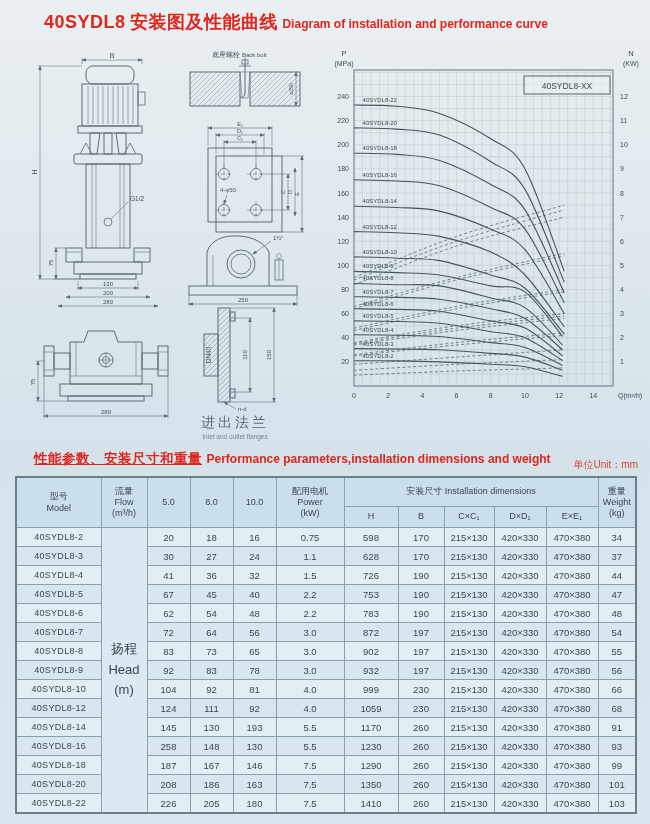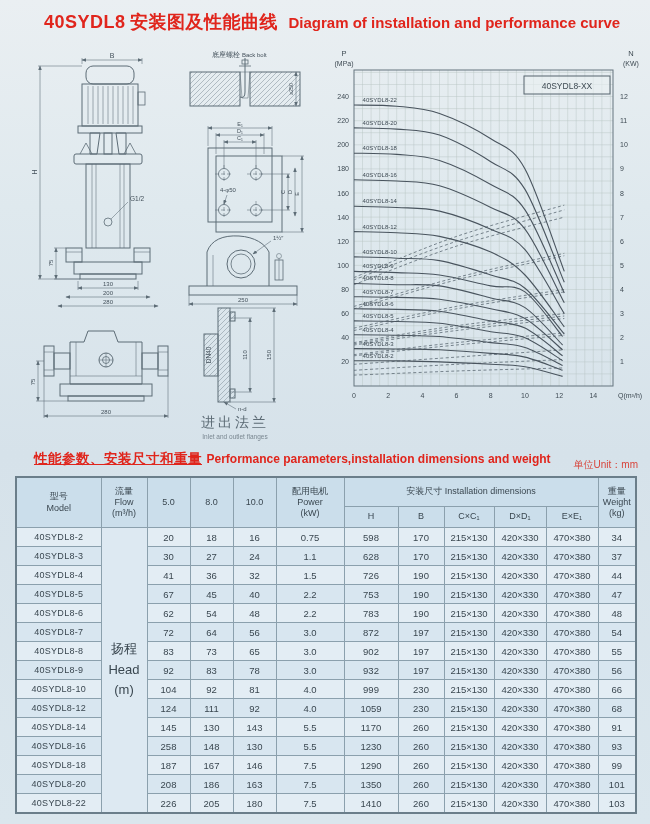--- a/index.html
+++ b/index.html
@@ -1,21 +1,21 @@
 <!DOCTYPE html>
 <html><head>
 <meta charset="utf-8">
 <style>
   html,body{margin:0;padding:0;background:#b9c5cd;}
   .page{position:relative;width:650px;height:824px;overflow:hidden;
     background:linear-gradient(180deg,#eaeff2 0%,#dfe9ee 25%,#d6e2ea 55%,#dae6ed 100%);
     font-family:"Liberation Sans","DejaVu Sans",sans-serif;}
   .title{position:absolute;left:44px;top:10px;color:#e0251c;font-weight:bold;white-space:nowrap;}
   .title .code,.title .zh{font-size:18px;letter-spacing:.5px;}
-  .title .en{font-size:15px;margin-left:6px;}
+  .title .en{font-size:12px;}
   .sec{position:absolute;left:34px;top:449px;color:#e0251c;font-weight:bold;white-space:nowrap;}
   .sec .zh{font-size:13.5px;letter-spacing:.5px;text-decoration:underline;}
   .sec .en{font-size:12px;}
   .unit{position:absolute;right:12px;top:458px;color:#d8453c;font-size:10px;}
 
   
   .draw{position:absolute;}
   .draw rect,.draw path,.draw circle,.draw line{stroke:#5d6c76;fill:none;stroke-width:1;}
   .draw .thin{stroke-width:.55;}
   .draw .med{stroke-width:.8;}
@@ -502,21 +502,21 @@
           <td>230</td>
           <td>215×130</td>
           <td>420×330</td>
           <td>470×380</td>
           <td>68</td>
         </tr>
         <tr>
           <td class="model">40SYDL8-14</td>
           <td>145</td>
           <td>130</td>
-          <td>143</td>
+          <td>193</td>
           <td>5.5</td>
           <td>1170</td>
           <td>260</td>
           <td>215×130</td>
           <td>420×330</td>
           <td>470×380</td>
           <td>91</td>
         </tr>
         <tr>
           <td class="model">40SYDL8-16</td>

